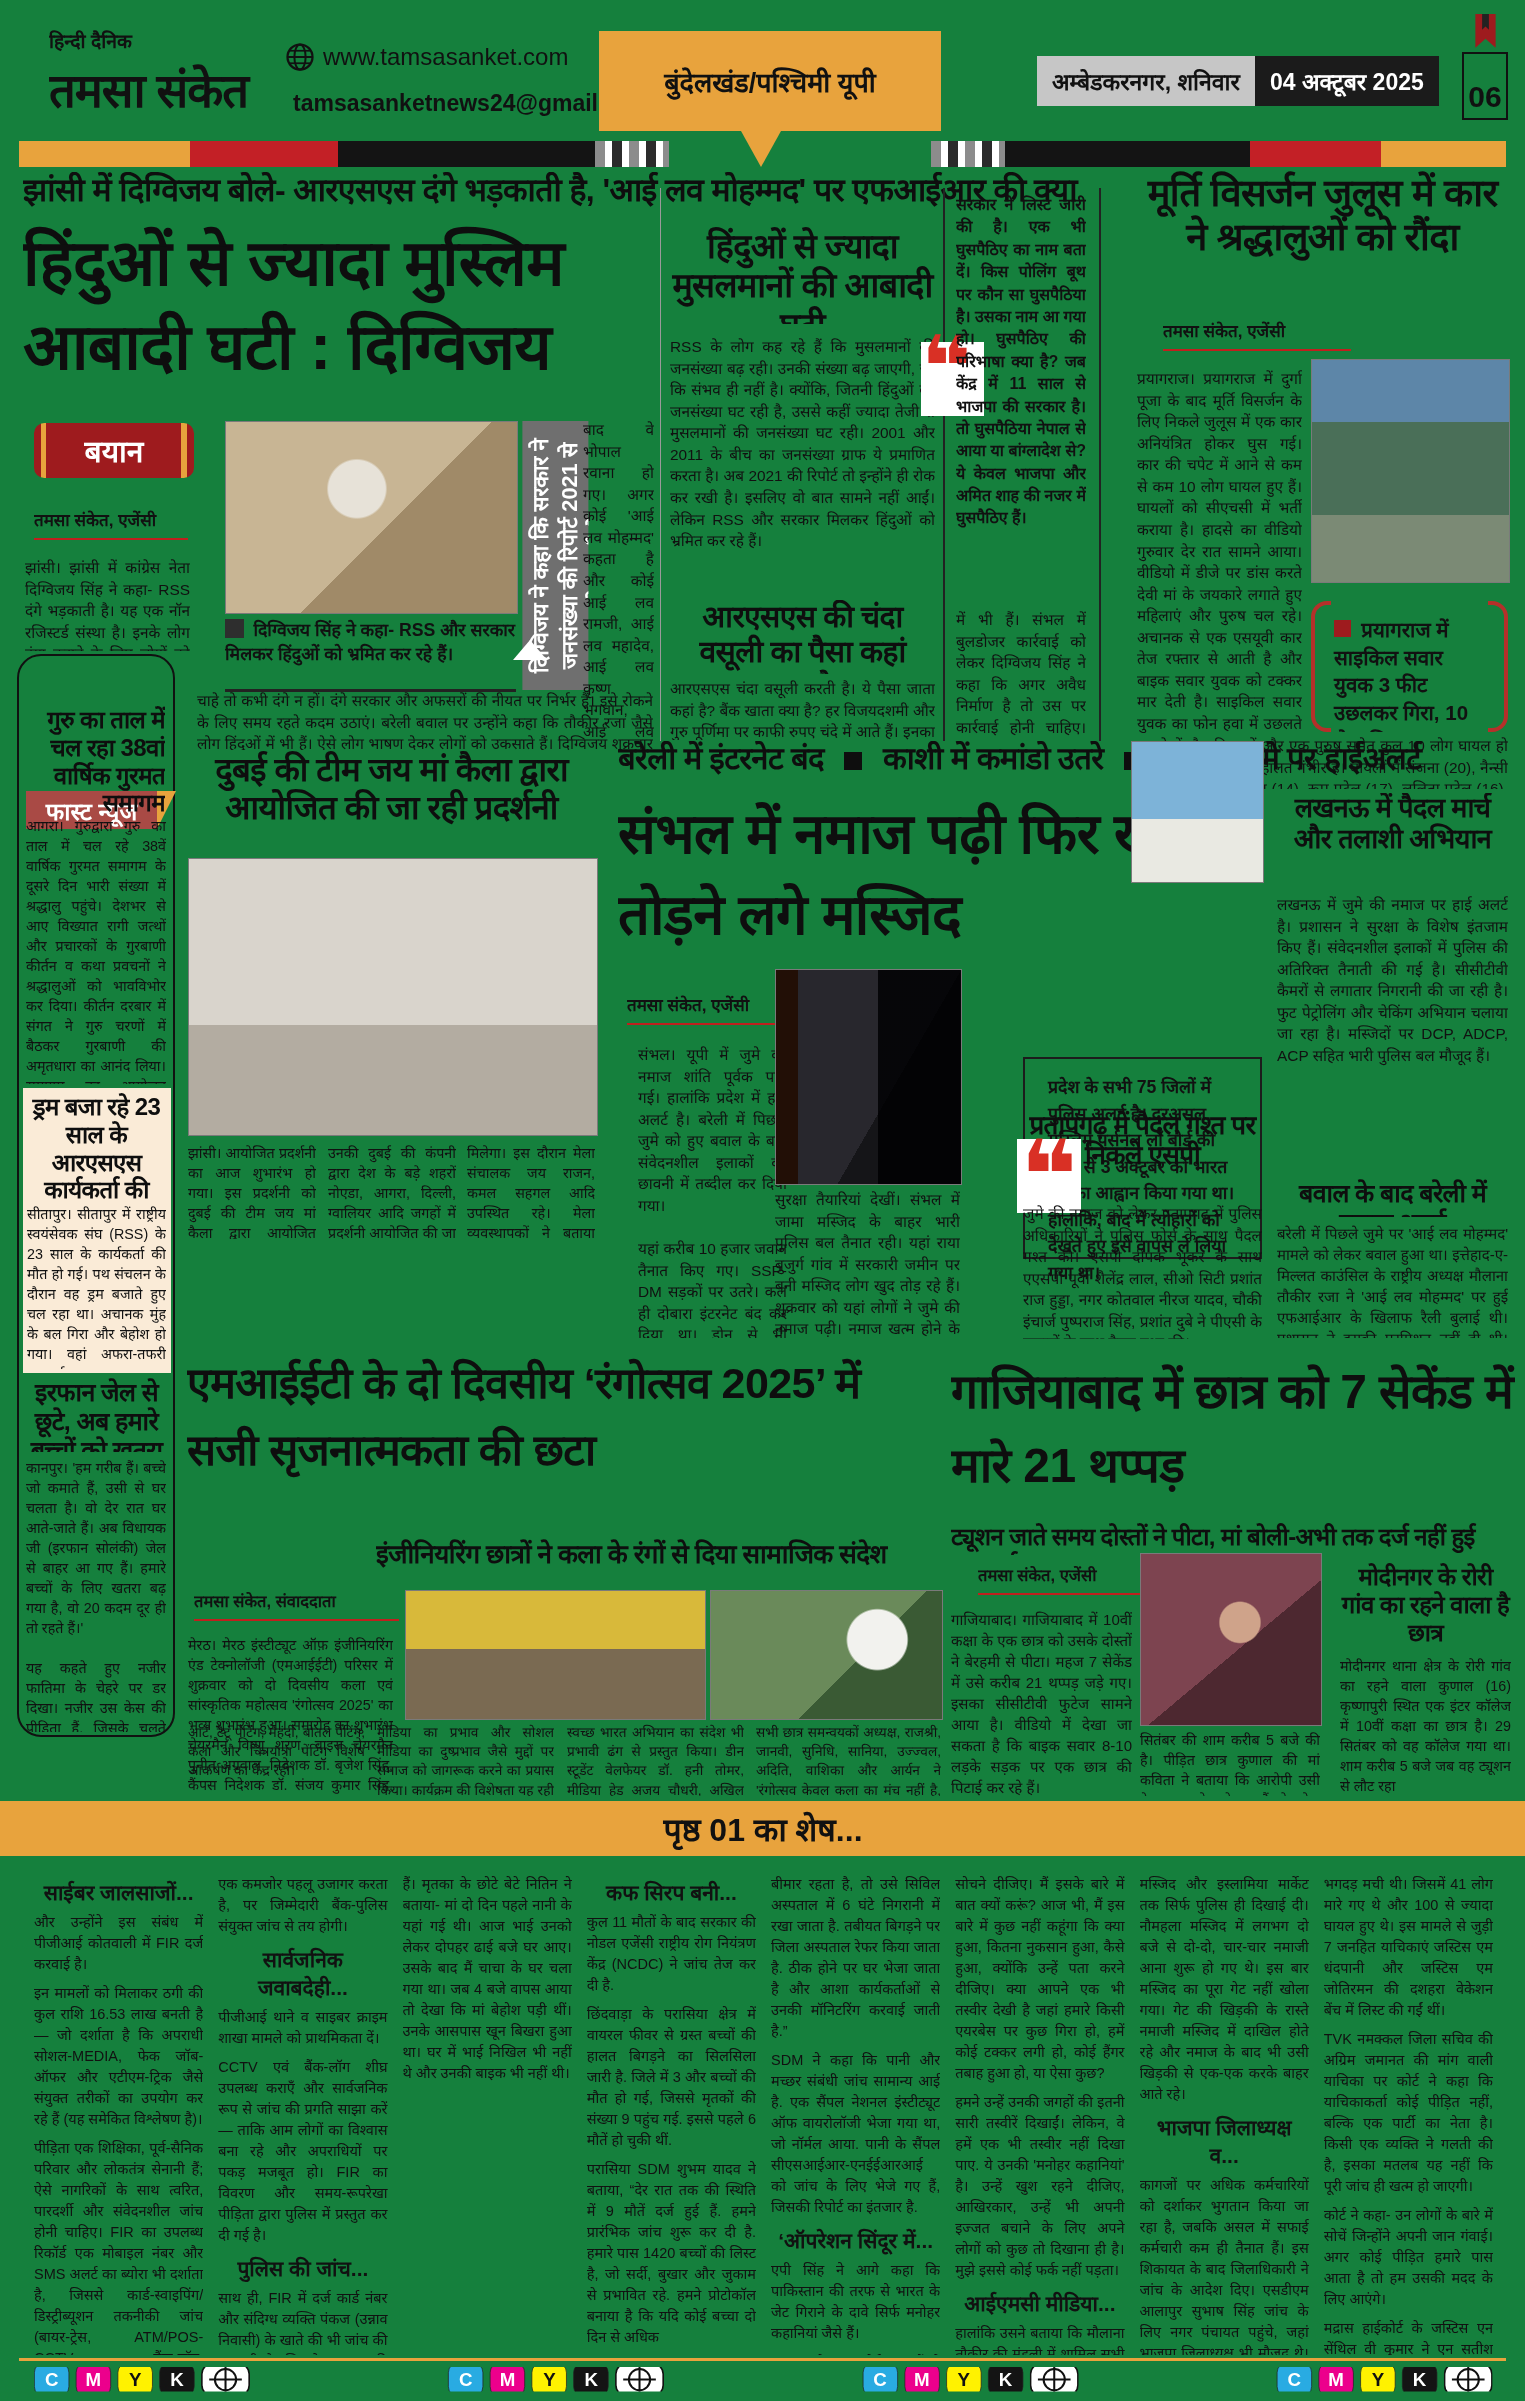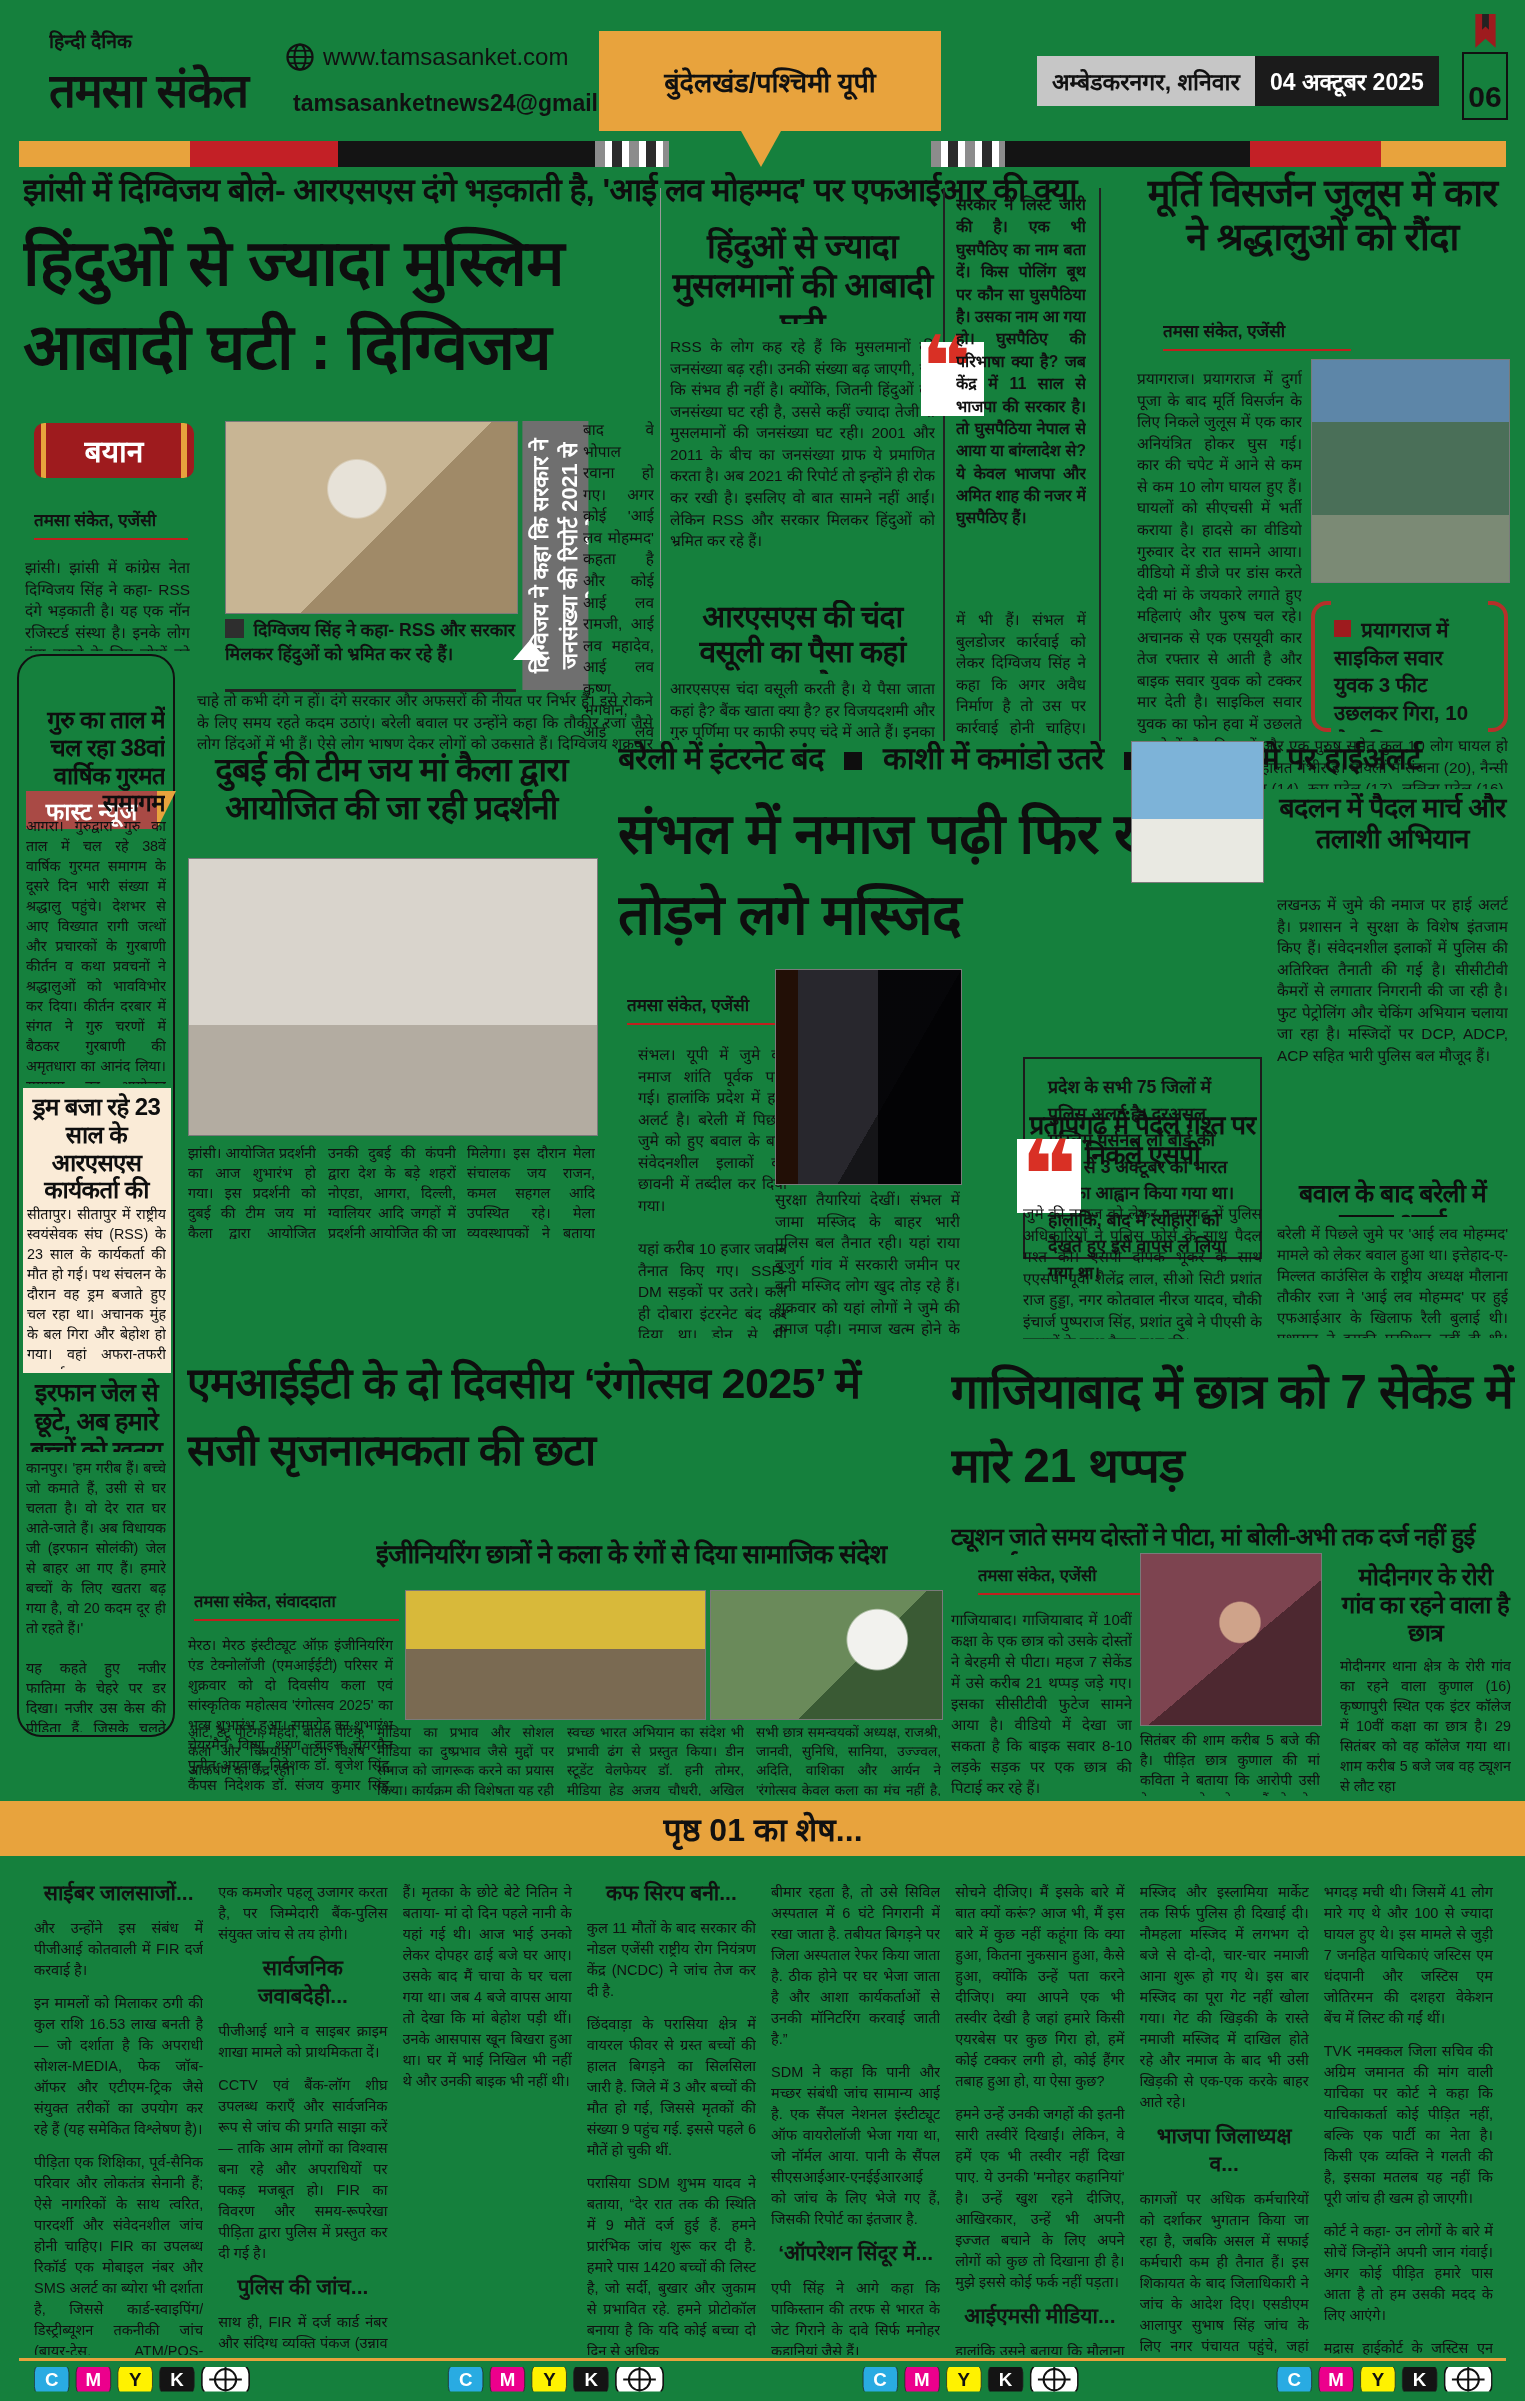--- a/index.html
+++ b/index.html
@@ -32,21 +32,21 @@
   .cap{font-weight:700;line-height:1.35;}
   .capsq{display:inline-block;width:19.4px;height:19.4px;background:#2e2e2e;margin-right:9px;vertical-align:top;}
   .mark{width:47px;height:47px;border-radius:15px;display:flex;align-items:center;justify-content:center;
         font-weight:800;font-size:26px;border:1.1px solid #222;}
   .mc{background:#29abe2;color:#fff;} .mm{background:#ec008c;color:#fff;}
   .my{background:#fff200;color:#111;} .mk{background:#141414;color:#fff;}
   .mgroup{display:flex;gap:9px;align-items:center;}
   .stripes{background:repeating-linear-gradient(90deg,#8c8c8c 0 10.3px,#fff 10.3px 17px,#2b2b2b 17px 27px,#fff 27px 34px);}
   h1,h2,h3,h4,p{margin:0;}
   .remcol h4{font-weight:800;font-size:21px;text-align:center;margin:8px 0 5.7px;}
-  .remcol p{font-size:14.5px;line-height:1.45;text-align:justify;margin:12px 0 8px;}
+  .remcol p{font-size:14.5px;line-height:1.45;text-align:justify;margin:4px 0 8px;}
 </style>
 </head>
 <body>
 
 <div id="page">
 
   <div class="b" style="left:49px;top:27px;width:228px;height:108px;">
     <div style="font-size:19.4px;font-weight:700;">हिन्दी दैनिक</div>
     <div style="font-size:47px;font-weight:800;letter-spacing:-1.1px;margin-top:3.4px;">तमसा संकेत</div>
   </div>
@@ -178,21 +178,21 @@
 
   <div class="b qbox" style="left:1023px;top:888px;width:239px;height:202px;font-size:17.7px;box-sizing:border-box;overflow:visible;">
     <span class="g qmark">❝</span>
     <span>प्रदेश के सभी 75 जिलों में पुलिस अलर्ट है। दरअसल, मुस्लिम पर्सनल लॉ बोर्ड की तरफ से 3 अक्टूबर को भारत बंद का आह्वान किया गया था। हालांकि, बाद में त्योहारों को देखते हुए इसे वापस ले लिया गया था।</span>
   </div>
 
   <h3 class="b hl ctr" style="left:1023px;top:1110px;width:239px;height:86px;font-size:26px;">प्रतापगढ़ में पैदल गश्त पर निकले एसपी</h3>
   <div class="b t" style="left:1023px;top:1203px;width:239px;height:136px;font-size:15.4px;">जुमे की नमाज को लेकर प्रतापगढ़ में पुलिस अधिकारियों ने पुलिस फोर्स के साथ पैदल गश्त की। एसपी दीपक भूकर के साथ एएसपी पूर्वी शैलेंद्र लाल, सीओ सिटी प्रशांत राज हुड्डा, नगर कोतवाल नीरज यादव, चौकी इंचार्ज पुष्पराज सिंह, प्रशांत दुबे ने पीएसी के जवानों के साथ पैदल गश्त की।</div>
 
   <div class="b photo" style="left:1131px;top:741px;width:131px;height:140px;background:linear-gradient(180deg,#7db3d8 0 55%,#e9e9e2 55%);"></div>
-  <h3 class="b hl ctr" style="left:1277px;top:793px;width:231px;height:91px;font-size:27px;">बदलन में पैदल मार्च और तलाशी अभियान</h3>
+  <h3 class="b hl ctr" style="left:1277px;top:793px;width:231px;height:91px;font-size:27px;">लखनऊ में पैदल मार्च और तलाशी अभियान</h3>
   <div class="b t" style="left:1277px;top:894px;width:231px;height:279px;font-size:15.4px;">लखनऊ में जुमे की नमाज पर हाई अलर्ट है। प्रशासन ने सुरक्षा के विशेष इंतजाम किए हैं। संवेदनशील इलाकों में पुलिस की अतिरिक्त तैनाती की गई है। सीसीटीवी कैमरों से लगातार निगरानी की जा रही है। फुट पेट्रोलिंग और चेकिंग अभियान चलाया जा रहा है। मस्जिदों पर DCP, ADCP, ACP सहित भारी पुलिस बल मौजूद हैं।</div>
   <h3 class="b hl ctr" style="left:1277px;top:1179px;width:231px;height:38px;font-size:25px;">बवाल के बाद बरेली में ज्यादा अलर्ट</h3>
   <div class="b t" style="left:1277px;top:1223px;width:231px;height:115px;font-size:15px;">बरेली में पिछले जुमे पर 'आई लव मोहम्मद' मामले को लेकर बवाल हुआ था। इत्तेहाद-ए-मिल्लत काउंसिल के राष्ट्रीय अध्यक्ष मौलाना तौकीर रजा ने 'आई लव मोहम्मद' पर हुई एफआईआर के खिलाफ रैली बुलाई थी। प्रशासन ने इसकी परमिशन नहीं दी थी। सख्ती के बावजूद कई जगह बवाल हुआ। पुलिस को लाठीचार्ज करना पड़ा। सूत्रों के मुताबिक, पुलिस को कुछ इनपुट मिले थे, जिसके बाद 2 अक्टूबर को ही इंटरनेट बंद कर दिया गया। पुलिस ने दावा किया था कि बरेली में बवाल करने की साजिश थी। मास्टरमाइंड मौलाना तौकीर रजा है। बरेली बवाल को लेकर अब तक कुल 10 FIR दर्ज की गईं। 2500 उपद्रवियों में 200 नामजद किए गए।</div>
 
   <h1 class="b hl" style="left:187px;top:1350px;width:752px;height:182px;font-size:43px;line-height:1.55;">एमआईईटी के दो दिवसीय ‘रंगोत्सव 2025’ में सजी सृजनात्मकता की छटा</h1>
   <h3 class="b hl" style="left:376px;top:1539px;width:564px;height:36px;font-size:26px;">इंजीनियरिंग छात्रों ने कला के रंगों से दिया सामाजिक संदेश</h3>
   <div class="b byline" style="left:194px;top:1589px;width:205px;font-size:16.5px;">तमसा संकेत, संवाददाता</div>
   <div class="b t" style="left:188px;top:1635px;width:205px;height:161px;font-size:14.3px;">मेरठ। मेरठ इंस्टीट्यूट ऑफ़ इंजीनियरिंग एंड टेक्नोलॉजी (एमआईईटी) परिसर में शुक्रवार को दो दिवसीय कला एवं सांस्कृतिक महोत्सव 'रंगोत्सव 2025' का भव्य शुभारंभ हुआ। समारोह का शुभारंभ चेयरमैन विष्णु शरण, वाइस चेयरमैन पुनीत अग्रवाल, निदेशक डॉ. बृजेश सिंह, कैंपस निदेशक डॉ. संजय कुमार सिंह, डीन स्टूडेंट वेलफेयर डॉ. हनी तोमर, डीन एकेडमिक्स डॉ. संजीव सिंह, विशी खंडी व प्रियंका शर्मा ने संयुक्त रूप से मां सरस्वती के समक्ष दीप प्रज्वलित कर किया।
 
 'रंगोत्सव 2025' के सहयोग से आयोजित इस कार्यक्रम में छात्र-छात्राओं ने अपनी रचनात्मक प्रतिभा का शानदार प्रदर्शन किया। पहले दिन की प्रतियोगिताओं में कैलीग्राफी, ब्लाइंड</div>

